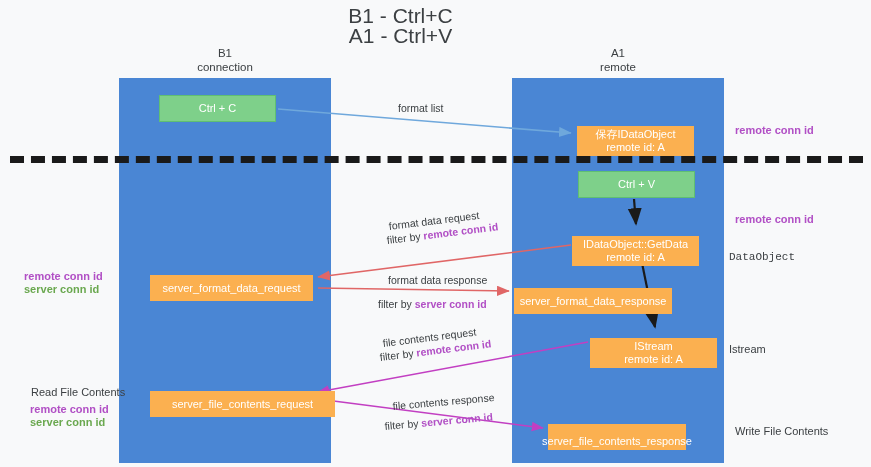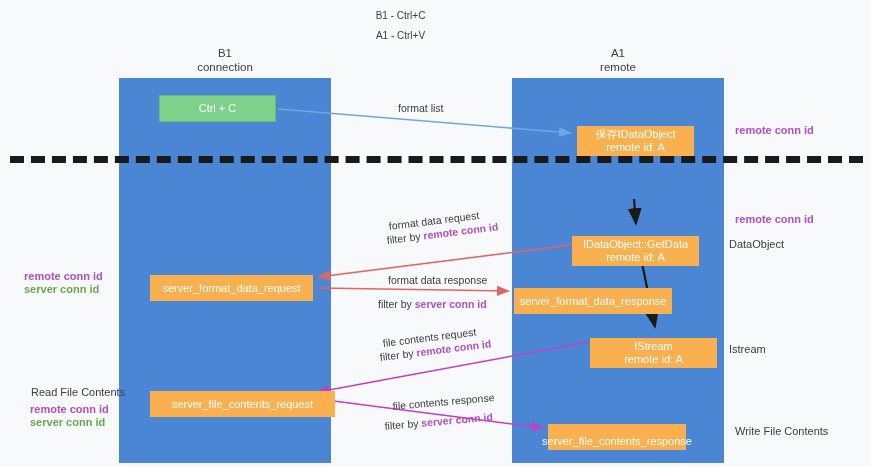--- a/index.html
+++ b/index.html
@@ -13,21 +13,21 @@
     -webkit-font-smoothing:antialiased;
   }
   #stage{position:absolute;left:0;top:0;width:871px;height:467px;}
   .layer{position:absolute;left:0;top:0;width:871px;height:467px;}
   svg.layer{pointer-events:none;}
 
   
   .title{
     position:absolute;left:0;top:6px;width:801px;
     text-align:center;color:#3c4043;
-    font-size:10px;line-height:20px;
+    font-size:21px;line-height:20px;
   }
 
   
   .col{
     position:absolute;background:#4a86d4;
   }
   #col-left{left:119px;top:78px;width:212px;height:385px;}
   #col-right{left:512px;top:78px;width:212px;height:385px;}
 
   .col-head{
@@ -68,21 +68,21 @@
   .side{
     position:absolute;font-size:11px;line-height:14px;color:#3c4043;
     white-space:nowrap;
   }
   .side.purple{color:#b14fc5;font-weight:bold;}
   .side.green-t{color:#6aa84f;font-weight:bold;}
   .side.plain{color:#3c4043;}
 
   #ann-r1{left:735px;top:123px;}
   #ann-r2{left:735px;top:212px;}
-  #ann-dataobject{left:729px;top:237px;}
+  #ann-dataobject{left:729px;top:250px;font-family:Liberation Mono, monospace;}
   #ann-istream{left:729px;top:342px;}
   #ann-write{left:735px;top:424px;}
 
   #ann-l1{left:24px;top:269px;}
   #ann-l2{left:24px;top:282px;}
   #ann-read{left:31px;top:385px;}
   #ann-l3{left:30px;top:402px;}
   #ann-l4{left:30px;top:415px;}
 
   
@@ -173,20 +173,23 @@
       <line x1="318" y1="399" x2="543" y2="428" stroke="#c23fc2" stroke-width="1.5" marker-end="url(#ah-mag)"></line>
     </g>
   </svg>
 
   <div id="divider"></div>
 
   <div class="box green" id="box-ctrlc">
     <span>Ctrl + C</span>
   </div>
 
+  <div class="box green" id="box-ctrlv">
+    <span>Ctrl + V</span>
+  </div>
 
   <div class="box orange" id="box-save-ido">
     <span>
       <span>保存IDataObject</span><br>
       <span>remote id: A</span>
     </span>
   </div>
 
   <div class="box orange" id="box-getdata">
     <span>

